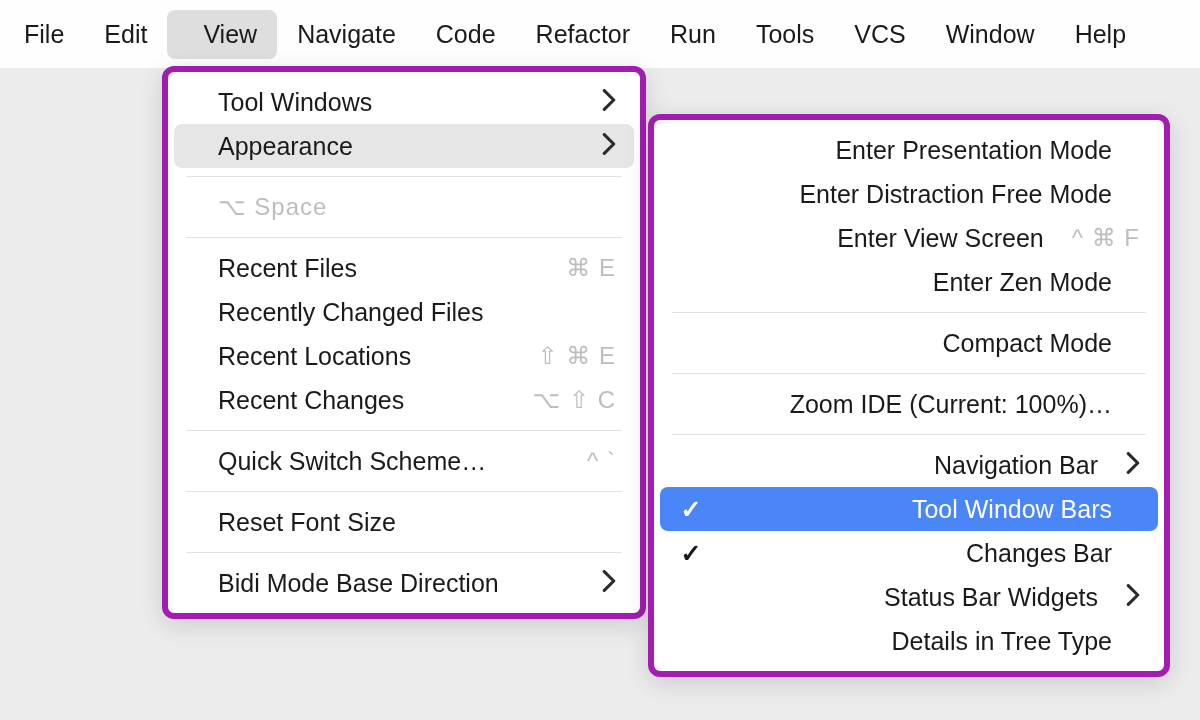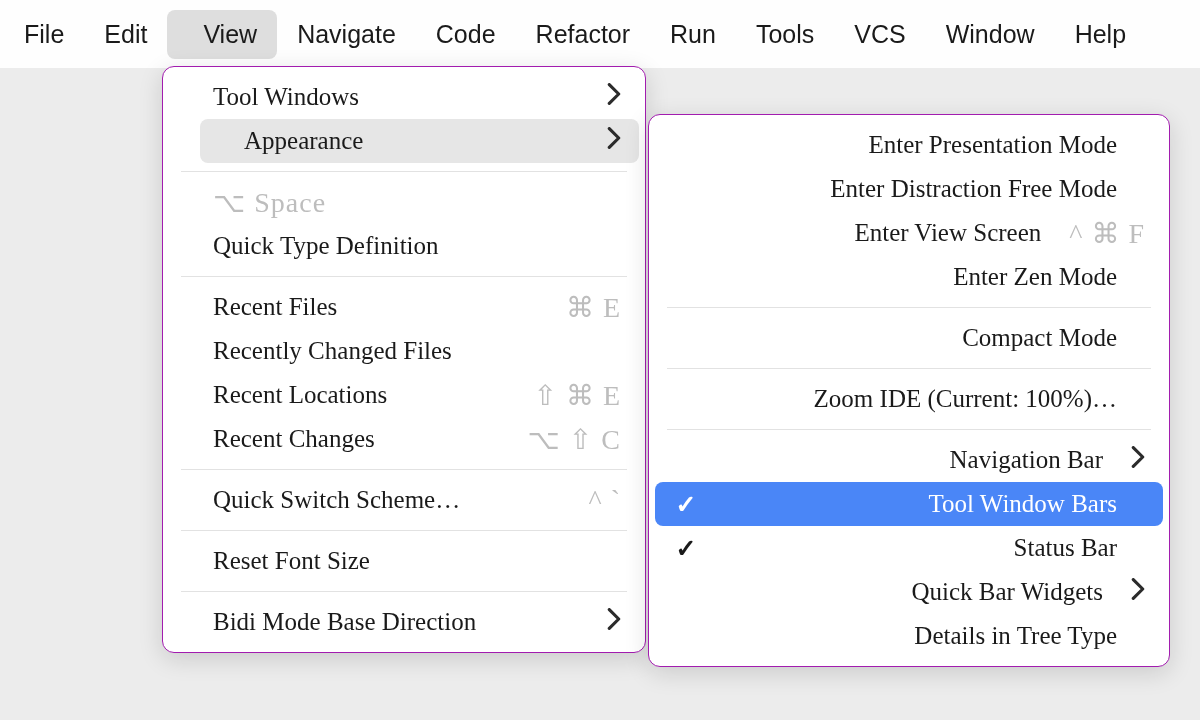--- a/index.html
+++ b/index.html
@@ -1,27 +1,27 @@
 <!DOCTYPE html>
 <html><head>
 <meta charset="utf-8">
 <style>
   * { box-sizing: border-box; margin: 0; padding: 0; }
   html, body { width: 1200px; height: 720px; font-family: -apple-system, "Helvetica Neue", Arial, sans-serif; font-size: 25px; color: #1a1a1a; background: #ececec; overflow: hidden; }
   .menubar { display: flex; align-items: center; height: 68px; background: #fefefe; padding: 0 4px; }
   .menubar-item { padding: 10px 20px; border-radius: 8px; cursor: default; }
   .menubar-item.active { background: #dedede; padding-left: 36px; }
-  .menu { position: absolute; background: #fff; border: 1px solid #a21caf; border-radius: 12px; box-shadow: 0 6px 24px rgba(0,0,0,0.14); padding: 8px 0; font-family: Liberation Serif, serif; }
+  .menu { position: absolute; background: #fff; border: 6px solid #a21caf; border-radius: 12px; box-shadow: 0 6px 24px rgba(0,0,0,0.14); padding: 8px 0; }
   .menu-inner { margin: 0 6px; }
   .menu-item { display: flex; align-items: center; height: 44px; padding: 0 18px; border-radius: 8px; cursor: default; white-space: nowrap; }
   .menu-item .check { width: 26px; display: inline-flex; justify-content: center; font-weight: 600; }
   .menu-item .label { flex: 1 1 auto; padding-right: 28px; }
-  .menu-item .shortcut { color: #bdbdbd; font-size: 28px; letter-spacing: 1px; }
+  .menu-item .shortcut { color: #bdbdbd; font-size: 24px; letter-spacing: 1px; }
   .menu-item .chevron { color: #2b2b2b; }
-  .menu-item.hover { background: #e6e6e6; margin-left: 31px; }
+  .menu-item.hover { background: #e6e6e6; }
   .menu-item.selected { background: #4a86f7; color: #fff; }
   .menu-item.selected .chevron, .menu-item.selected .check { color: #fff; }
   .menu-sep { height: 1px; background: #e2e2e2; margin: 8px 12px; }
   .chev-svg { width: 14px; height: 22px; }
 </style>
 </head>
 <body>
 
 <div class="menubar">
   <div class="menubar-item">File</div>
@@ -50,24 +50,20 @@
       <span class="check"></span>
       <span class="label">Appearance</span>
       <span class="chevron"><svg class="chev-svg" viewBox="0 0 8 14">
             <path d="M1 1l6 6-6 6" fill="none" stroke="currentColor" stroke-width="2" stroke-linecap="round" stroke-linejoin="round"></path>
           </svg></span>
     </div>
     <div class="menu-sep"></div>
     <div class="menu-item">
       <span class="check"></span>
       <span class="shortcut">⌥ Space</span>
-    </div>
-    <div class="menu-item">
-      <span class="check"></span>
-      <span class="label">Quick Type Definition</span>
     </div>
     <div class="menu-sep"></div>
     <div class="menu-item">
       <span class="check"></span>
       <span class="label">Recent Files</span>
       <span class="shortcut">⌘ E</span>
     </div>
     <div class="menu-item">
       <span class="check"></span>
       <span class="label">Recently Changed Files</span>
@@ -140,25 +136,25 @@
       <span class="chevron"><svg class="chev-svg" viewBox="0 0 8 14">
             <path d="M1 1l6 6-6 6" fill="none" stroke="currentColor" stroke-width="2" stroke-linecap="round" stroke-linejoin="round"></path>
           </svg></span>
     </div>
     <div class="menu-item selected">
       <span class="check">✓</span>
       <span class="label">Tool Window Bars</span>
     </div>
     <div class="menu-item">
       <span class="check">✓</span>
-      <span class="label">Status Bar</span>
+      <span class="label">Changes Bar</span>
     </div>
     <div class="menu-item">
       <span class="check"></span>
-      <span class="label">Quick Bar Widgets</span>
+      <span class="label">Status Bar Widgets</span>
       <span class="chevron"><svg class="chev-svg" viewBox="0 0 8 14">
             <path d="M1 1l6 6-6 6" fill="none" stroke="currentColor" stroke-width="2" stroke-linecap="round" stroke-linejoin="round"></path>
           </svg></span>
     </div>
     <div class="menu-item">
       <span class="check"></span>
       <span class="label">Details in Tree Type</span>
     </div>
   </div>
 </div>

